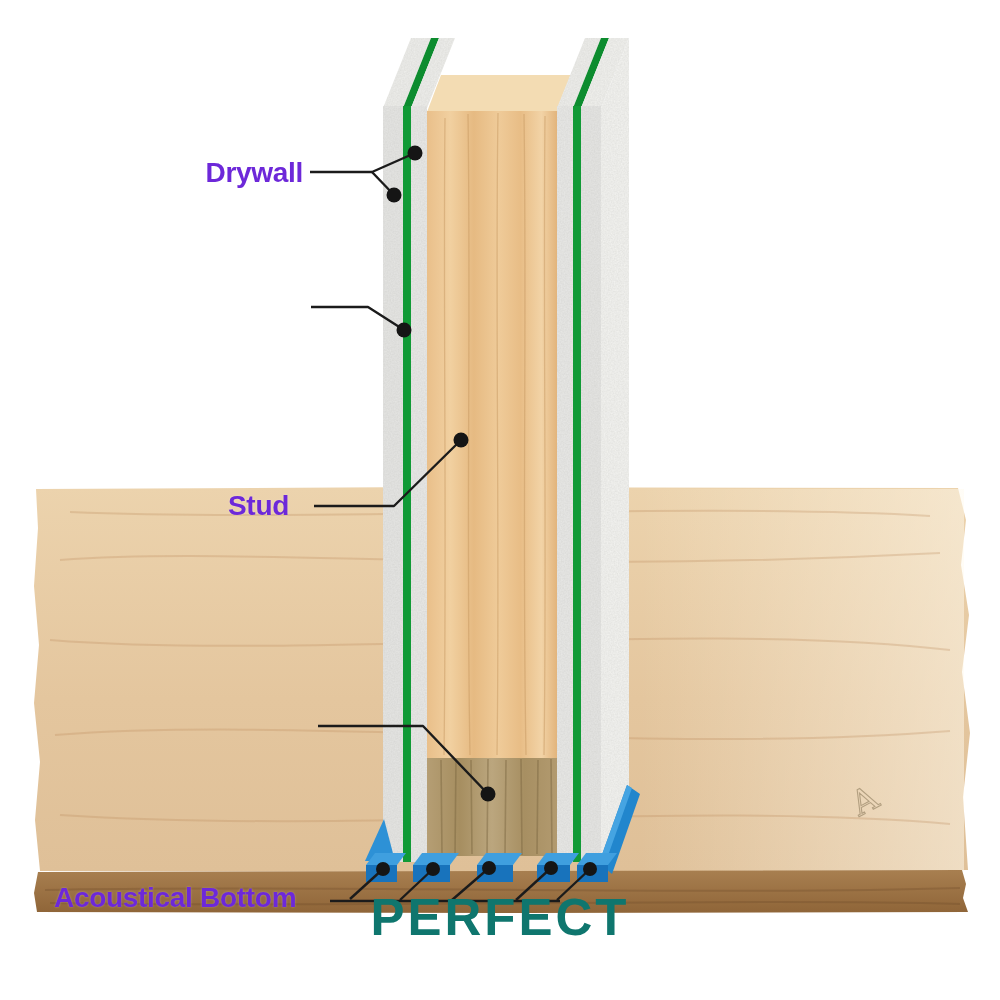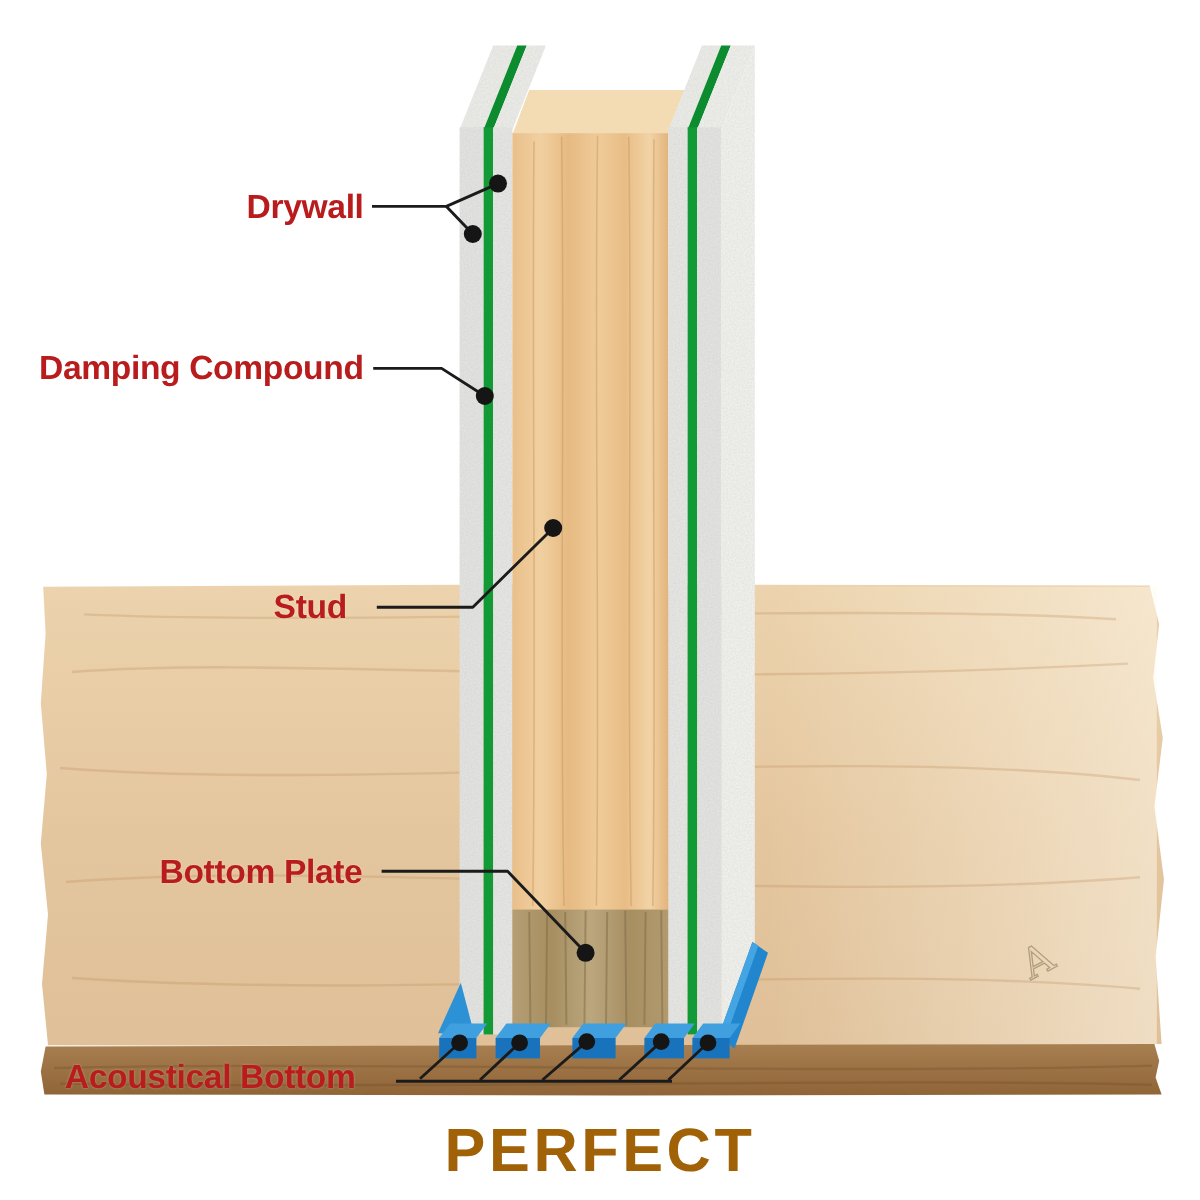--- a/index.html
+++ b/index.html
@@ -1,28 +1,28 @@
 <!DOCTYPE html>
 <html><head>
 <meta charset="utf-8">
 <style>
   html,body{margin:0;padding:0;background:#ffffff;}
   .stage{position:relative;width:1000px;height:1000px;background:#ffffff;overflow:hidden;
          font-family:"Liberation Sans",sans-serif;}
   .stage svg{position:absolute;left:0;top:0;}
-  .lbl{position:absolute;font-weight:bold;font-size:28px;color:#b91c1c;
+  .lbl{position:absolute;font-weight:bold;font-size:28px;color:#6d28d9;
        letter-spacing:-0.3px;white-space:nowrap;
        text-shadow:0 0 2px rgba(255,255,255,0.35);}
   #lbl-drywall{right:697px;top:157px;}
   #lbl-damping{right:697px;top:291px;}
   #lbl-stud{right:711px;top:490px;}
   #lbl-bottomplate{right:698px;top:711px;}
   #lbl-sealant{left:54px;top:882px;}
-  .caption{position:absolute;left:0;right:0;top:929px;text-align:center;
-           font-weight:bold;font-size:51px;color:#a16207;letter-spacing:3px;}
+  .caption{position:absolute;left:0;right:0;top:888px;text-align:center;
+           font-weight:bold;font-size:51px;color:#0f766e;letter-spacing:3px;}
   .wm-text{font-family:"DejaVu Serif",serif;font-size:34px;}
 </style>
 </head>
 <body>
 
 <div class="stage">
 
 <svg width="1000" height="1000" viewBox="0 0 1000 1000">
   <defs>
     <linearGradient id="floorGrad" x1="0" y1="0" x2="0" y2="1">
@@ -179,19 +179,17 @@
     <circle cx="488" cy="794" r="7.5"></circle>
     <circle cx="383" cy="869" r="7"></circle>
     <circle cx="433" cy="869" r="7"></circle>
     <circle cx="489" cy="868" r="7"></circle>
     <circle cx="551" cy="868" r="7"></circle>
     <circle cx="590" cy="869" r="7"></circle>
   </g>
 </svg>
 
 <div class="lbl" id="lbl-drywall">Drywall</div>
-<div class="lbl" id="lbl-damping">Damping Compound</div>
 <div class="lbl" id="lbl-stud">Stud</div>
-<div class="lbl" id="lbl-bottomplate">Bottom Plate</div>
 <div class="lbl" id="lbl-sealant">Acoustical Bottom</div>
 <div class="caption">PERFECT</div>
 
 </div>
 
 </body></html>

